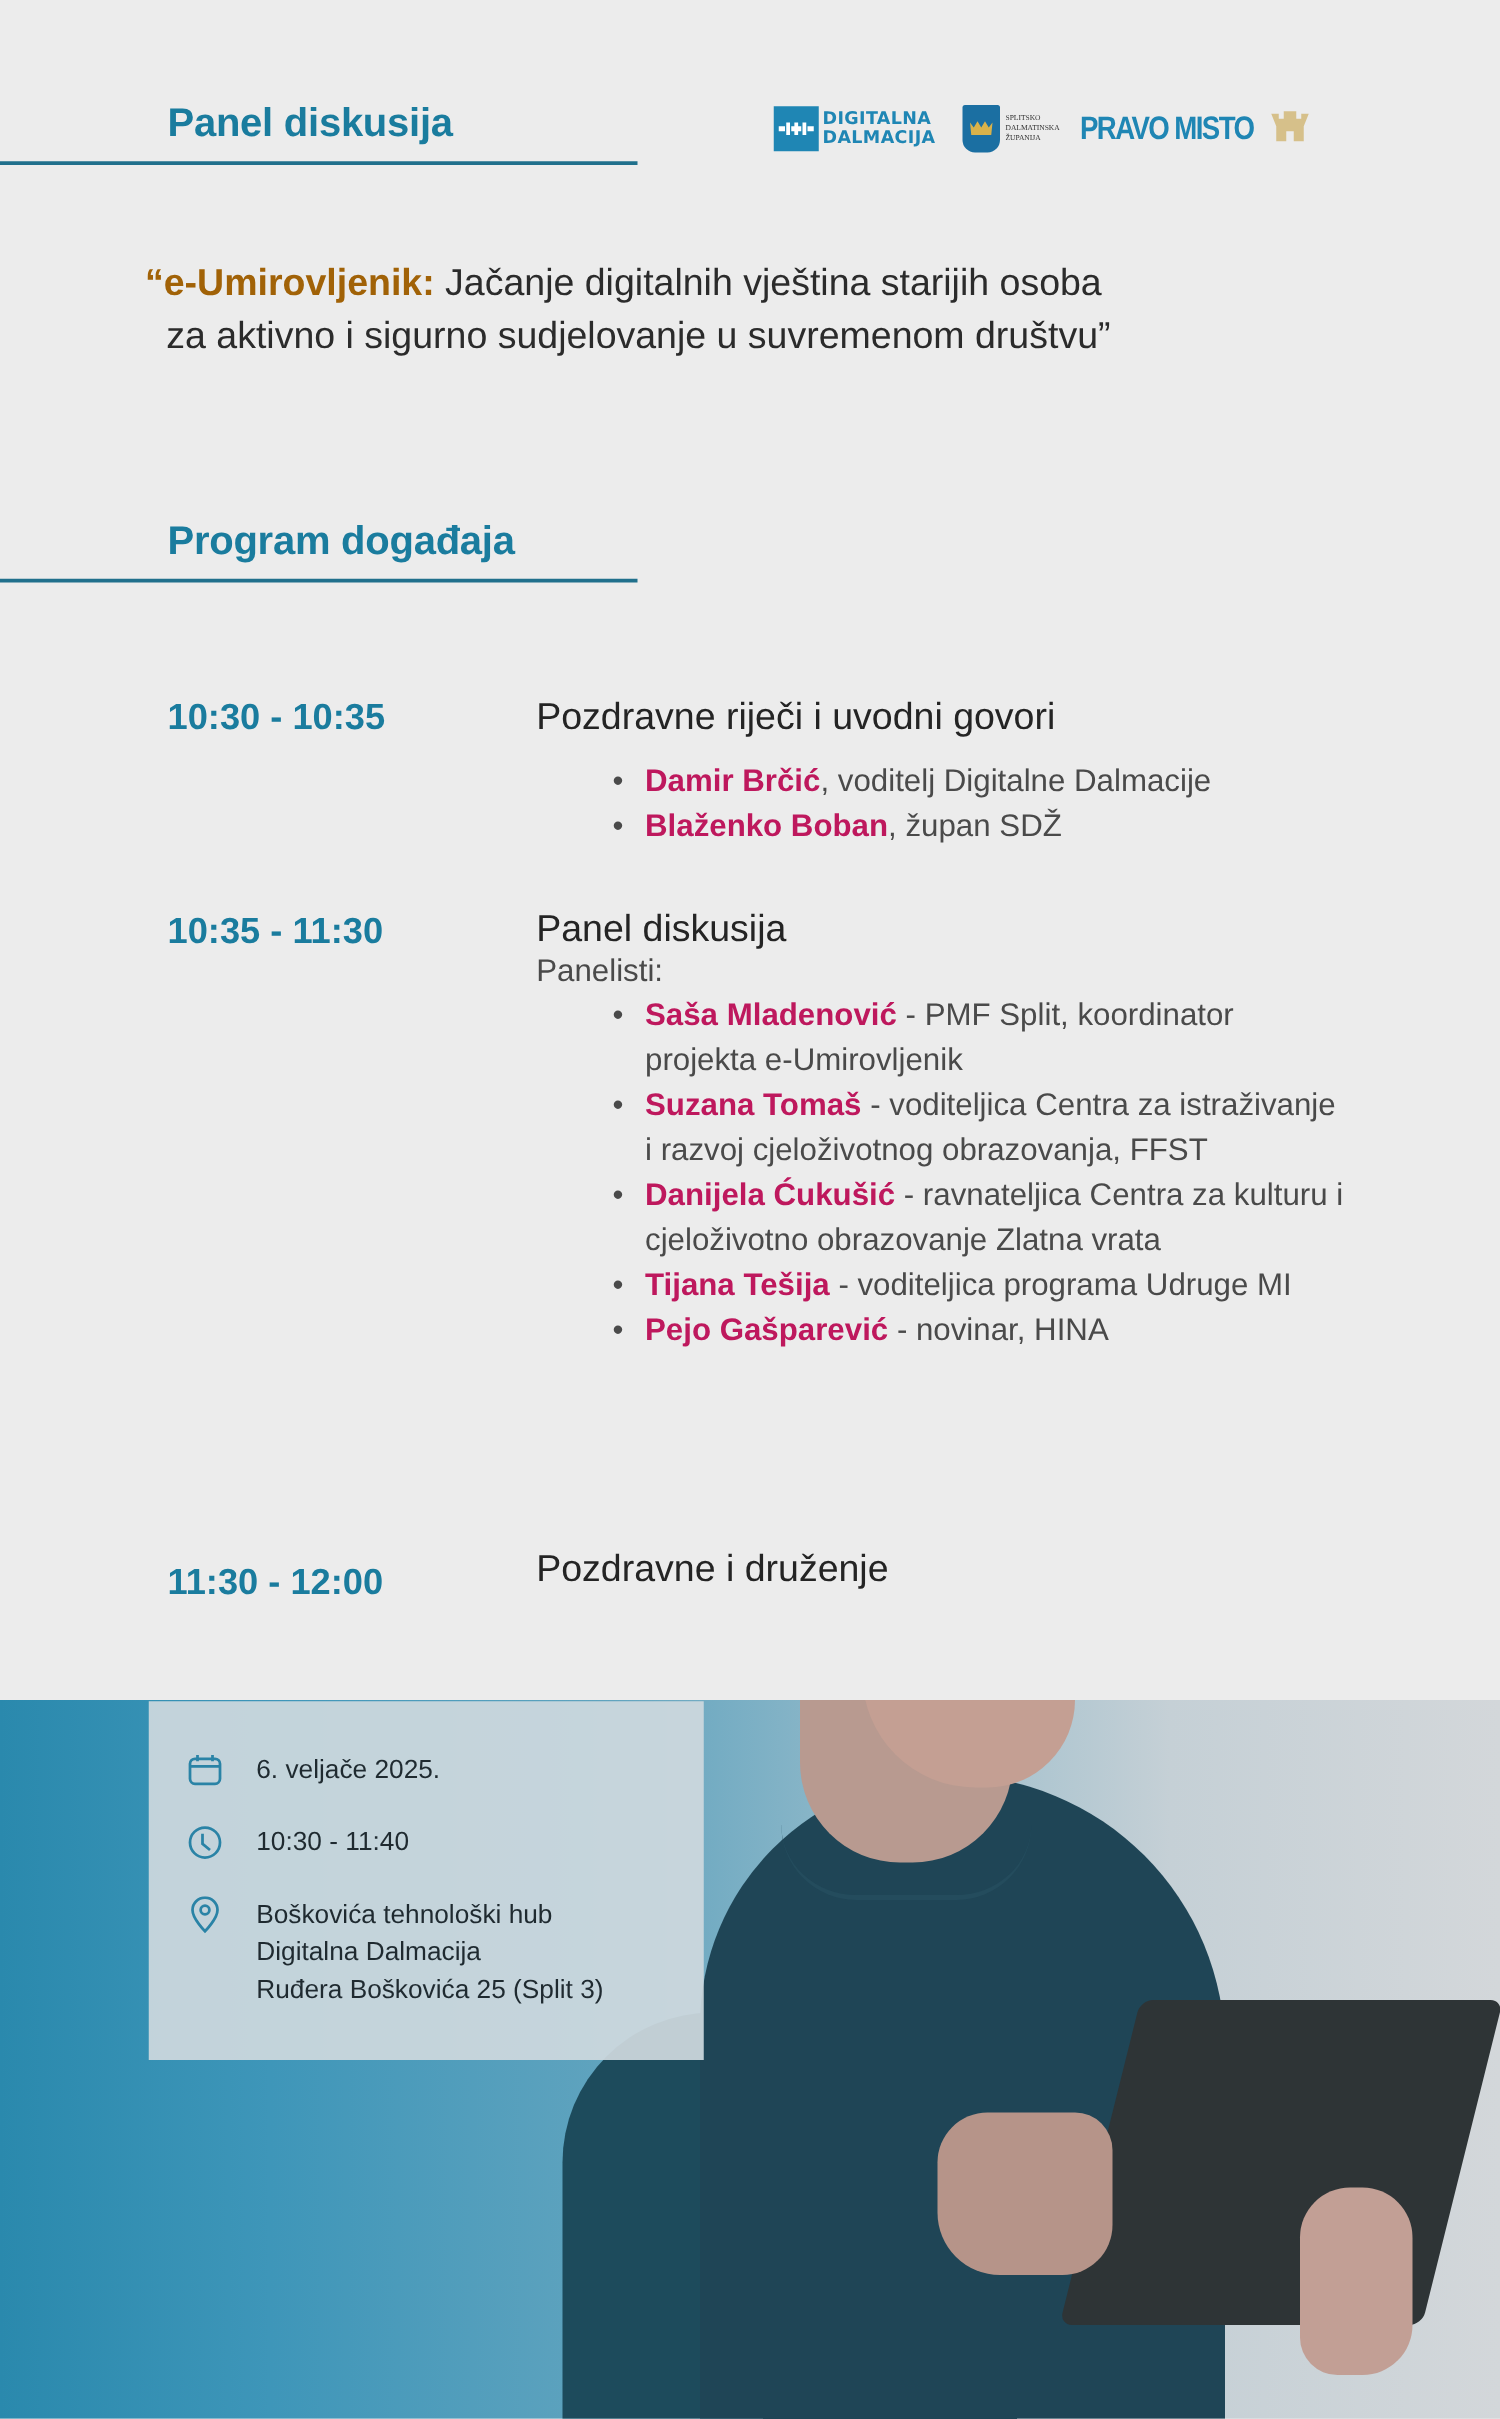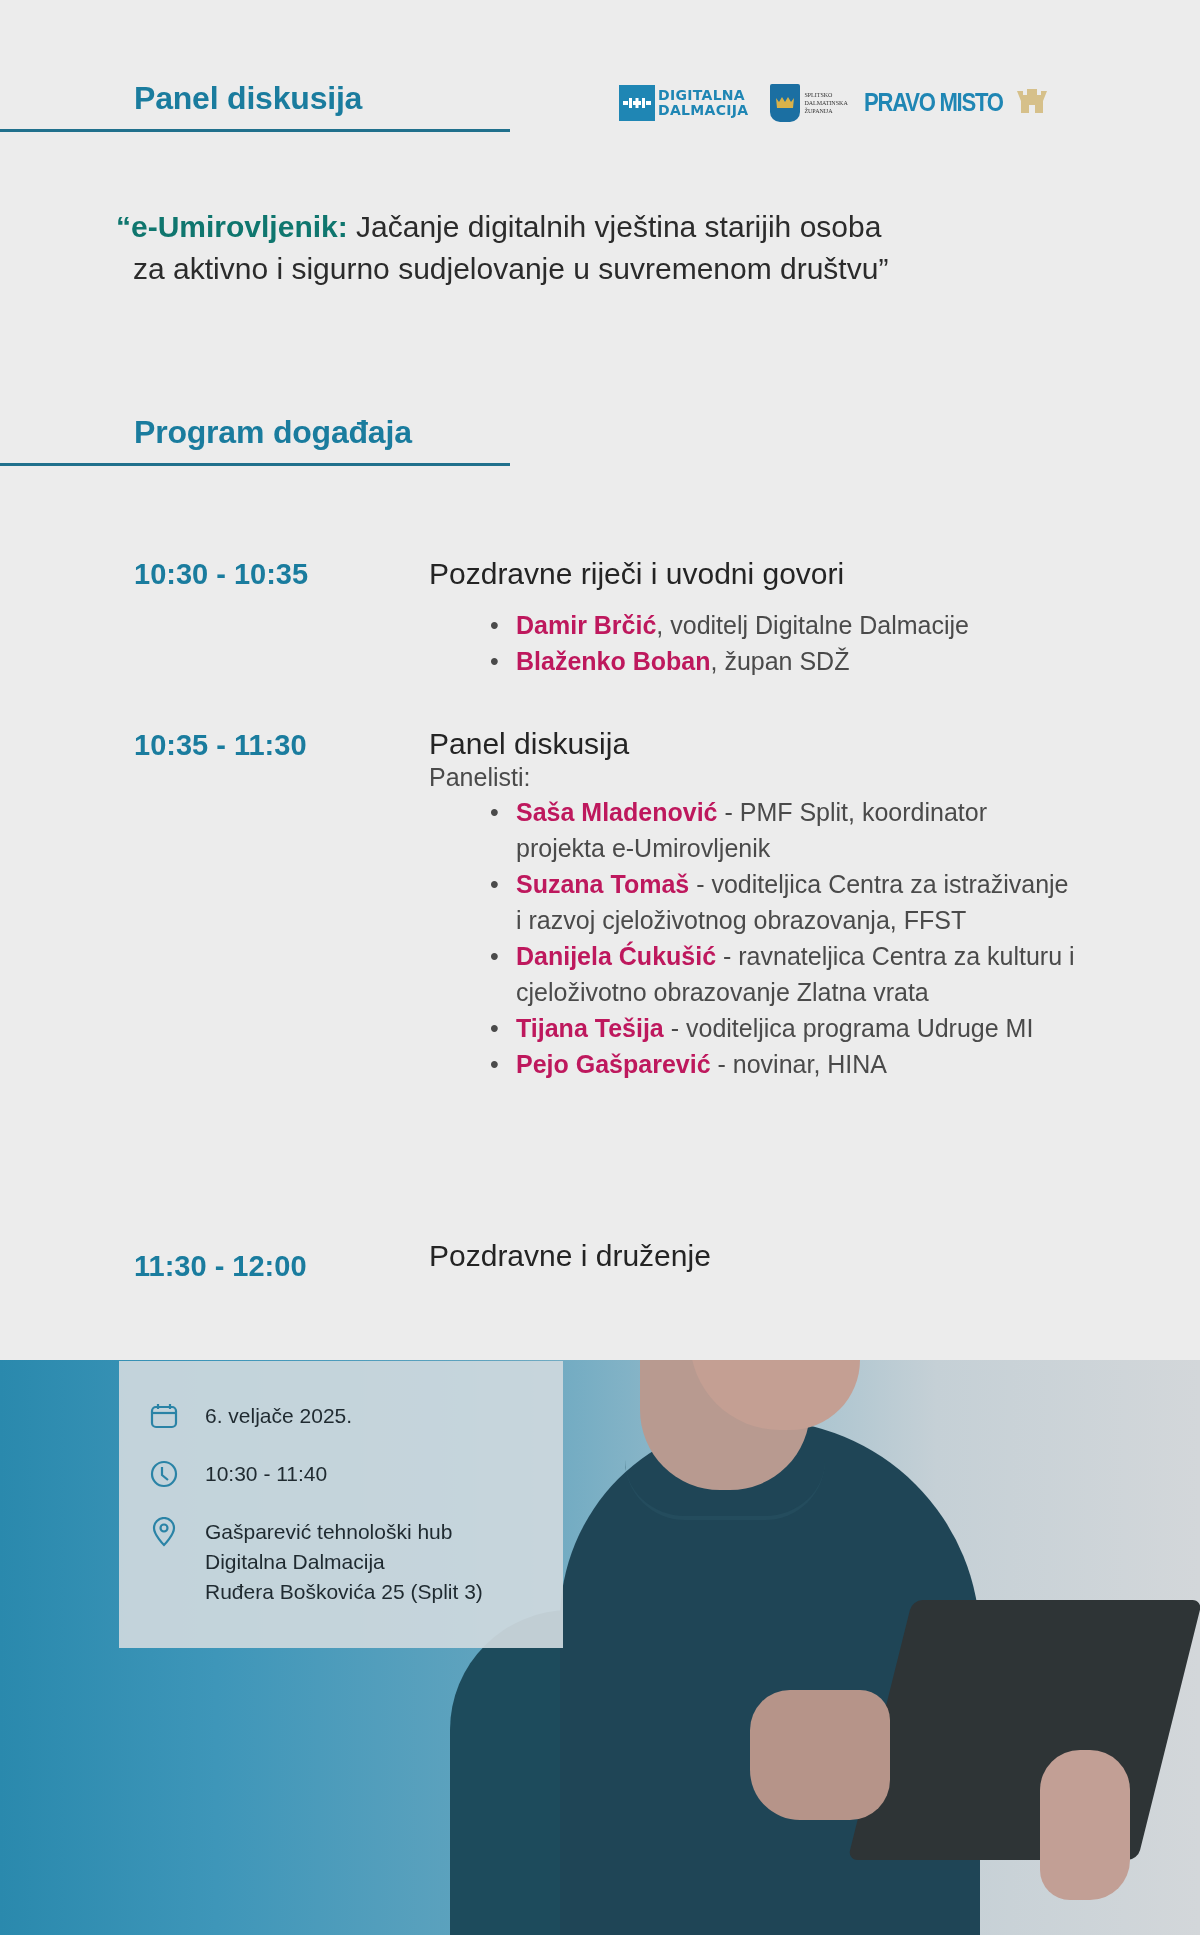--- a/index.html
+++ b/index.html
@@ -73,21 +73,21 @@
   
   .title {
     position: absolute;
     top: 206px; left: 116px;
     width: 1000px;
     font-size: 30px;
     line-height: 42px;
     color: #2b2b2b;
   }
   .title .l2 { display: block; padding-left: 17px; }
-  .title .hl { color: #0f766e; font-weight: bold; }
+  .title .hl { color: #a16207; font-weight: bold; }
 
   
   .slot { position: absolute; left: 0; width: 1200px; }
   .slot-time {
     position: absolute; left: 134px;
     font-weight: bold; font-size: 29px; color: #1a7c9e;
   }
   .slot-body { position: absolute; left: 429px; width: 680px; }
   .slot-title { font-size: 30px; color: #242424; line-height: 36px; }
   .slot-sub { font-size: 25px; color: #4a4a4a; line-height: 30px; }
@@ -304,18 +304,18 @@
     <span class="info-text">10:30 - 11:40</span>
   </div>
   <div class="info-row" id="info-loc">
     <span class="info-icon">
       <svg viewBox="0 0 30 30" fill="none" stroke="#2a83a6" stroke-width="2.2">
         <path d="M15 28 C15 28 5 18 5 11 A10 10 0 0 1 25 11 C25 18 15 28 15 28 Z"></path>
         <circle cx="15" cy="11" r="3.5"></circle>
       </svg>
     </span>
     <span class="info-text">
-      <span style="display:block">Gašparević tehnološki hub</span>
+      <span style="display:block">Boškovića tehnološki hub</span>
       <span style="display:block">Digitalna Dalmacija</span>
       <span style="display:block">Ruđera Boškovića 25 (Split 3)</span>
     </span>
   </div>
 </div>
 
 </body></html>

